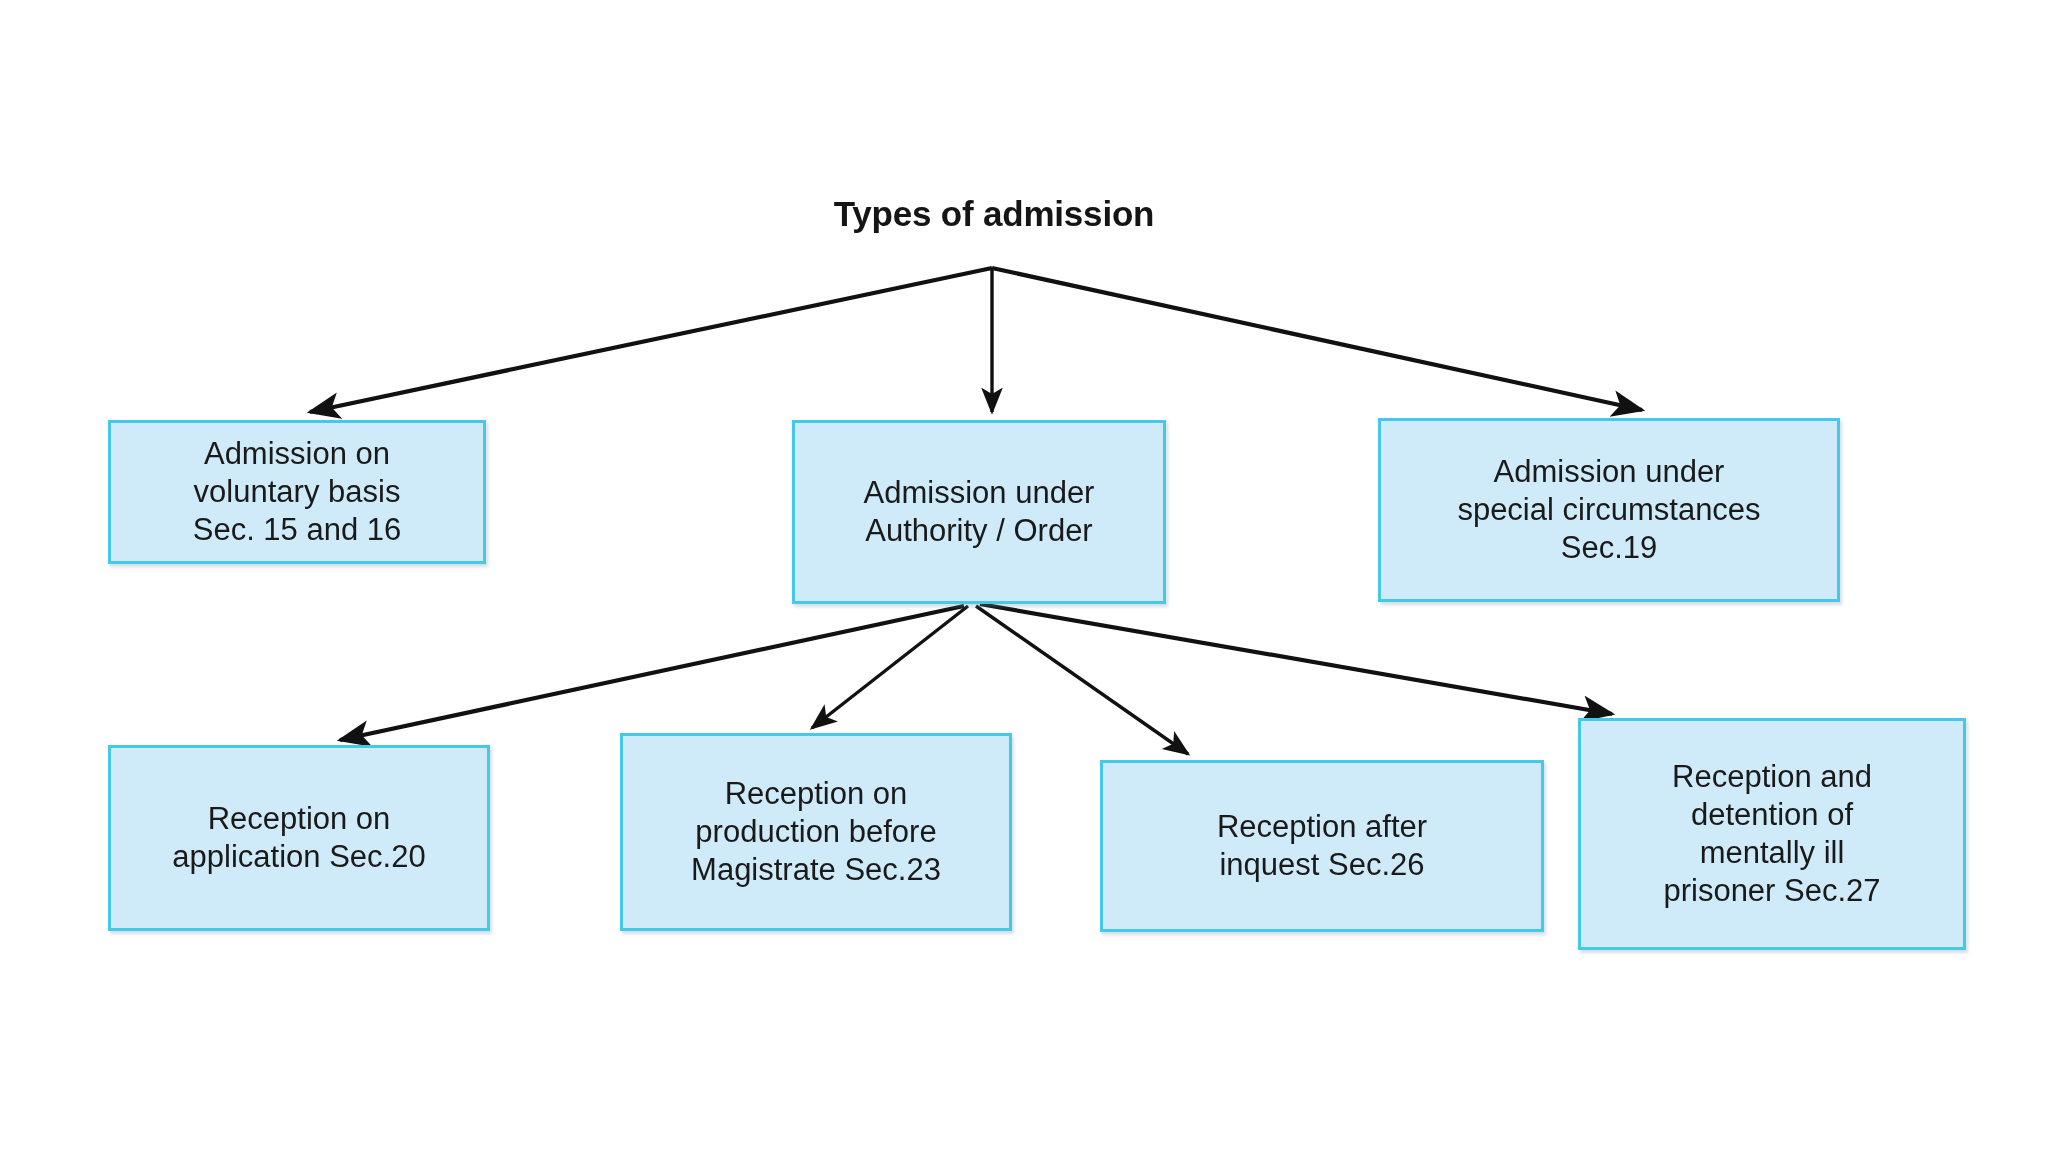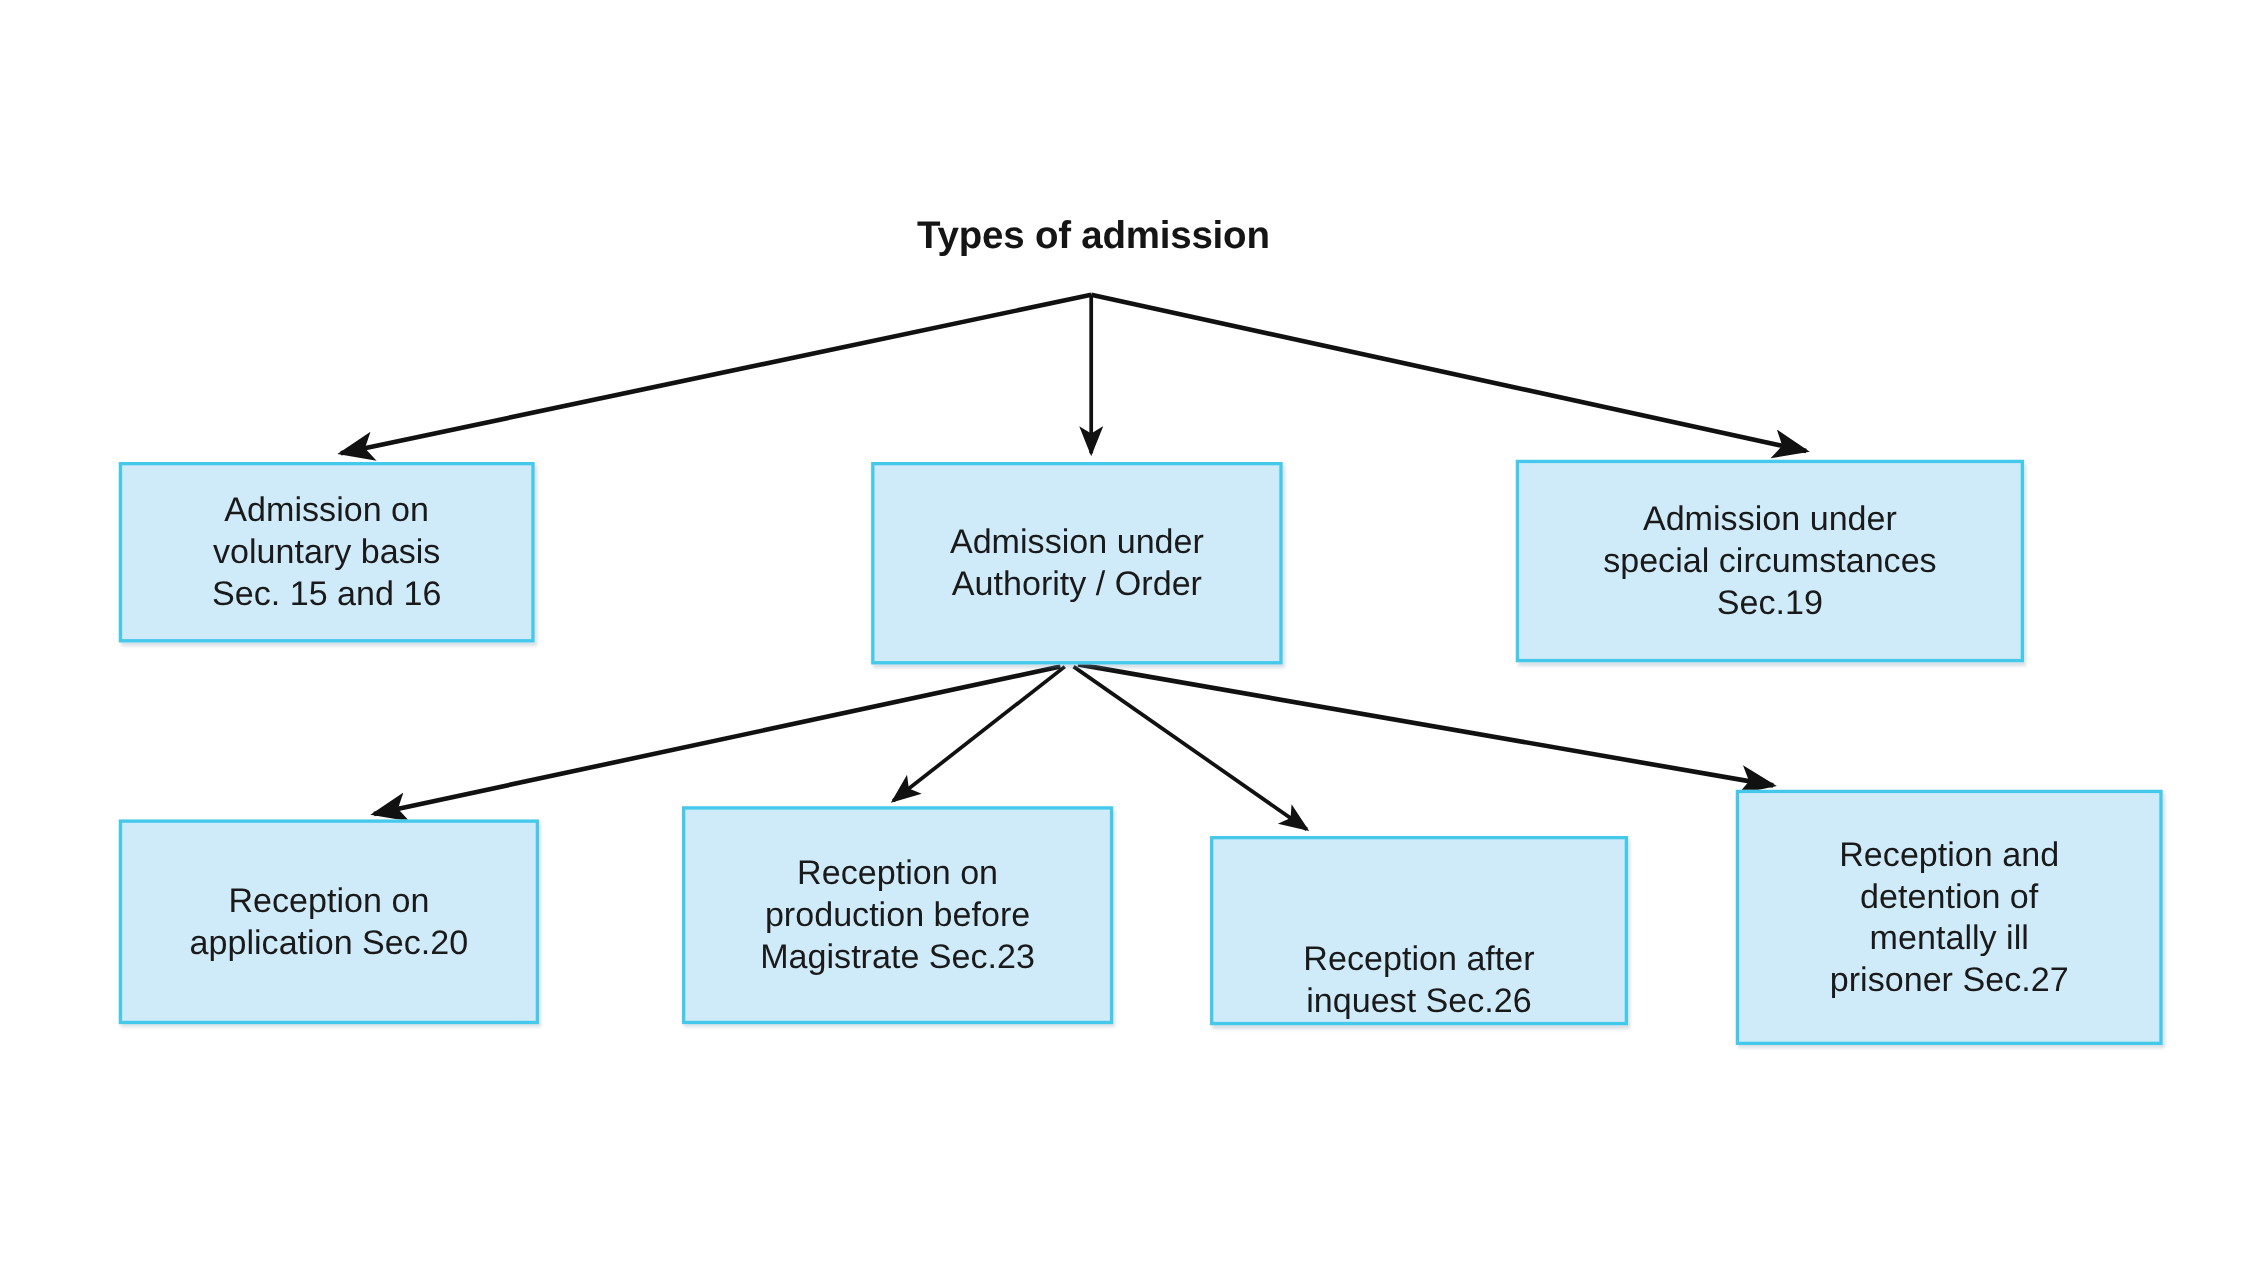--- a/index.html
+++ b/index.html
@@ -59,27 +59,27 @@
     line-height: 1.23;
     font-family: "Liberation Sans", sans-serif;
     box-shadow: 2px 3px 3px rgba(120,150,165,0.30);
   }
   .node .node-text {
     display: block;
     padding: 0 8px;
     white-space: pre-line;
   }
   
-  #node-voluntary   { left: 108px;  top: 420px; width: 378px;  height: 164px; }
+  #node-voluntary   { left: 108px;  top: 420px; width: 378px;  height: 144px; }
   #node-authority   { left: 792px;  top: 420px; width: 374px;  height: 184px; }
   #node-special     { left: 1378px; top: 418px; width: 462px;  height: 184px; }
   
   #node-application { left: 108px;  top: 745px; width: 382px;  height: 186px; }
   #node-magistrate  { left: 620px;  top: 733px; width: 392px;  height: 198px; }
-  #node-inquest     { left: 1100px; top: 760px; width: 380px;  height: 172px; align-items: flex-end; }
+  #node-inquest     { left: 1100px; top: 760px; width: 444px;  height: 172px; }
   #node-prisoner    { left: 1578px; top: 718px; width: 388px;  height: 232px; }
 </style>
 </head>
 <body>
 
 <div id="canvas">
 
   <div class="title-wrap">
     <div class="diagram-title" style="position:static;">Types of admission</div>
   </div>

